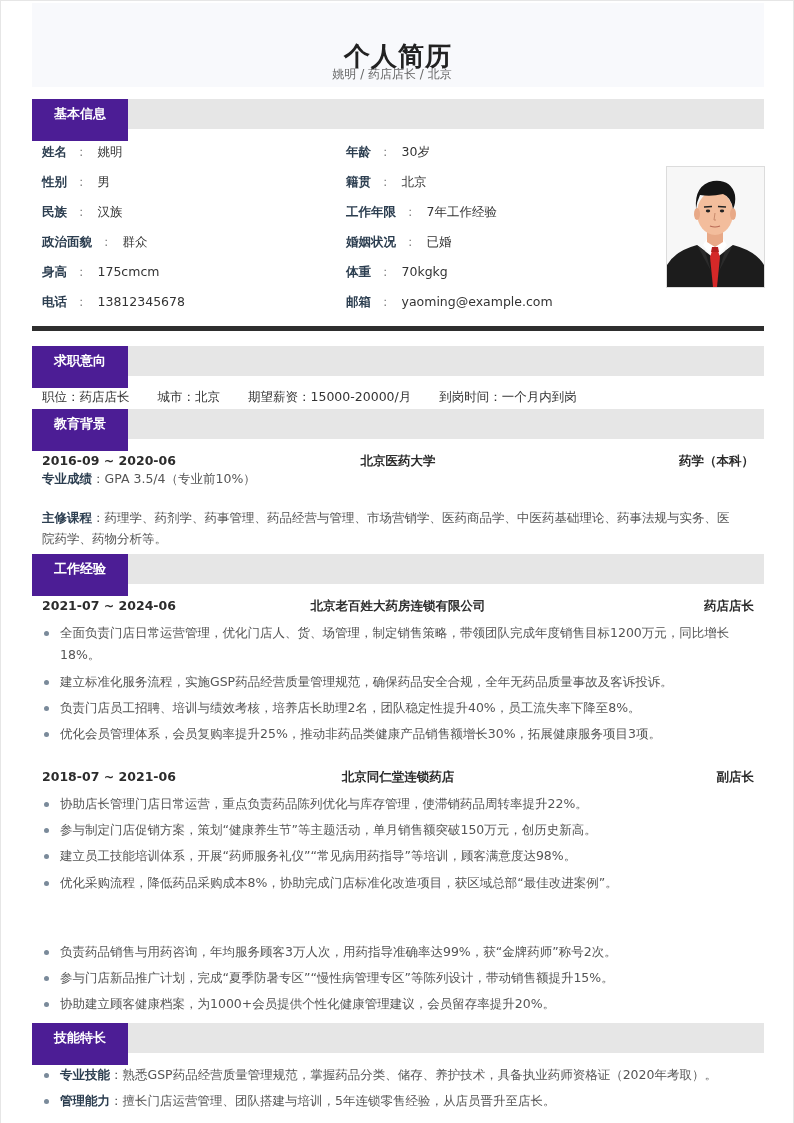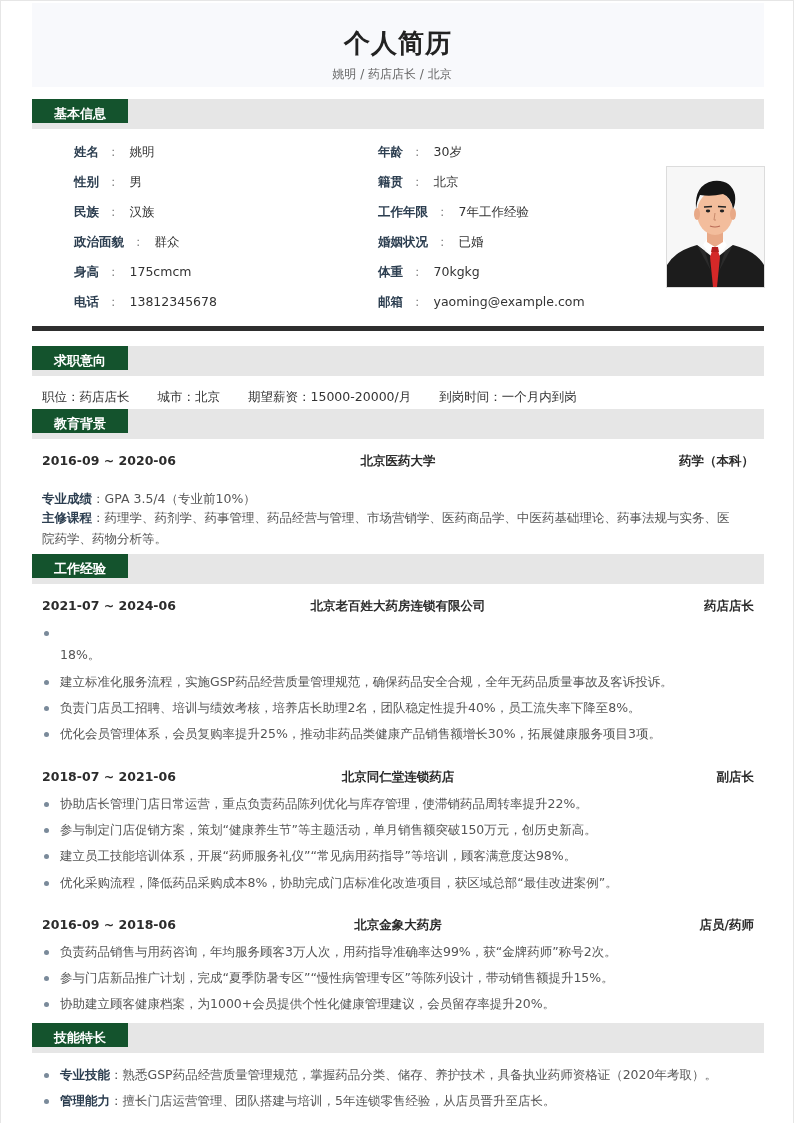--- a/index.html
+++ b/index.html
@@ -13,40 +13,40 @@
   .page {
     position: absolute; left: 0; top: 0; width: 792px; height: 1123px;
     border: 1px solid #e6e6e6; border-bottom: none;
     background: #fff;
   }
   .header {
     position: absolute; left: 31px; top: 2px; width: 732px; height: 84px;
     background: #f8f9fc; text-align: center;
   }
   .header h1 {
-    margin: 3px; position: absolute; top: 20px; left: 0; right: 0;
+    margin: 16px; position: absolute; top: 20px; left: 0; right: 0;
     font-size: 26px; font-weight: bold; color: #222; letter-spacing: 1px;
   }
   .header .subtitle {
     position: absolute; top: 63px; left: 0; right: 12px;
     font-size: 12px; color: #666;
   }
   .section-bar {
     position: absolute; left: 31px; width: 732px; height: 30px;
     background: #e6e6e6;
   }
   .section-bar .tab {
-    position: absolute; left: 0; top: 0; width: 96px; height: 24px;
-    background: #14532d; color: #fff; font-size: 13px; font-weight: bold;
+    position: absolute; left: 0; top: 0; width: 96px; height: 42px;
+    background: #4c1d95; color: #fff; font-size: 13px; font-weight: bold;
     line-height: 30px; text-align: center;
   }
   .info-row {
     position: absolute; font-size: 12.5px; line-height: 18px;
   }
-  .info-label { color: #2c3e50; font-weight: bold; margin-left: 32px; }
+  .info-label { color: #2c3e50; font-weight: bold; }
   .info-colon { color: #888; margin: 0 10px 0 8px; }
   .info-value { color: #333; margin-top: 9px; }
   .photo {
     position: absolute; left: 665px; top: 165px; width: 97px; height: 120px;
     border: 1px solid #dcdcdc; background: #f6f6f6; overflow: hidden;
   }
   .divider {
     position: absolute; left: 31px; top: 325px; width: 732px; height: 5px;
     background: #2e2e2e;
   }
@@ -172,60 +172,55 @@
   </div>
 
   <div class="section-bar" style="top:408px">
     <div class="tab">教育背景</div>
   </div>
   <div class="entry-head" style="top:452px">
     <span class="date">2016-09 ~ 2020-06</span>
     <span class="org">北京医药大学</span>
     <span class="role">药学（本科）</span>
   </div>
-  <div class="text-line" style="top:487px">
+  <div class="text-line" style="top:467px">
     <b>专业成绩</b><span>：GPA 3.5/4（专业前10%）</span>
   </div>
   <div class="text-line" style="top:527px">
     <span>院药学、药物分析等。</span>
   </div>
   <div class="text-line" style="top:506px">
     <b>主修课程</b><span>：药理学、药剂学、药事管理、药品经营与管理、市场营销学、医药商品学、中医药基础理论、药事法规与实务、医</span>
   </div>
 
   <div class="section-bar" style="top:553px">
     <div class="tab">工作经验</div>
   </div>
 
   <div class="entry-head" style="top:597px">
     <span class="date">2021-07 ~ 2024-06</span>
     <span class="org">北京老百姓大药房连锁有限公司</span>
     <span class="role">药店店长</span>
   </div>
-  <div class="bullet" style="top:621px"><span class="dot"></span></div>
+  <div class="bullet" style="top:621px"><span class="dot"></span><span>全面负责门店日常运营管理，优化门店人、货、场管理，制定销售策略，带领团队完成年度销售目标1200万元，同比增长</span></div>
   <div class="bullet" style="top:643px"><span>18%。</span></div>
   <div class="bullet" style="top:670px"><span class="dot"></span><span>建立标准化服务流程，实施GSP药品经营质量管理规范，确保药品安全合规，全年无药品质量事故及客诉投诉。</span></div>
   <div class="bullet" style="top:696px"><span class="dot"></span><span>负责门店员工招聘、培训与绩效考核，培养店长助理2名，团队稳定性提升40%，员工流失率下降至8%。</span></div>
   <div class="bullet" style="top:722px"><span class="dot"></span><span>优化会员管理体系，会员复购率提升25%，推动非药品类健康产品销售额增长30%，拓展健康服务项目3项。</span></div>
 
   <div class="entry-head" style="top:768px">
     <span class="date">2018-07 ~ 2021-06</span>
     <span class="org">北京同仁堂连锁药店</span>
     <span class="role">副店长</span>
   </div>
   <div class="bullet" style="top:792px"><span class="dot"></span><span>协助店长管理门店日常运营，重点负责药品陈列优化与库存管理，使滞销药品周转率提升22%。</span></div>
   <div class="bullet" style="top:818px"><span class="dot"></span><span>参与制定门店促销方案，策划“健康养生节”等主题活动，单月销售额突破150万元，创历史新高。</span></div>
   <div class="bullet" style="top:844px"><span class="dot"></span><span>建立员工技能培训体系，开展“药师服务礼仪”“常见病用药指导”等培训，顾客满意度达98%。</span></div>
   <div class="bullet" style="top:871px"><span class="dot"></span><span>优化采购流程，降低药品采购成本8%，协助完成门店标准化改造项目，获区域总部“最佳改进案例”。</span></div>
 
-  <div class="entry-head" style="top:916px">
-    <span class="date">2016-09 ~ 2018-06</span>
-    <span class="org">北京金象大药房</span>
-    <span class="role">店员/药师</span>
-  </div>
   <div class="bullet" style="top:940px"><span class="dot"></span><span>负责药品销售与用药咨询，年均服务顾客3万人次，用药指导准确率达99%，获“金牌药师”称号2次。</span></div>
   <div class="bullet" style="top:966px"><span class="dot"></span><span>参与门店新品推广计划，完成“夏季防暑专区”“慢性病管理专区”等陈列设计，带动销售额提升15%。</span></div>
   <div class="bullet" style="top:992px"><span class="dot"></span><span>协助建立顾客健康档案，为1000+会员提供个性化健康管理建议，会员留存率提升20%。</span></div>
 
   <div class="section-bar" style="top:1022px">
     <div class="tab">技能特长</div>
   </div>
   <div class="bullet" style="top:1063px"><span class="dot"></span><b>专业技能</b><span>：熟悉GSP药品经营质量管理规范，掌握药品分类、储存、养护技术，具备执业药师资格证（2020年考取）。</span></div>
   <div class="bullet" style="top:1089px"><span class="dot"></span><b>管理能力</b><span>：擅长门店运营管理、团队搭建与培训，5年连锁零售经验，从店员晋升至店长。</span></div>
 

